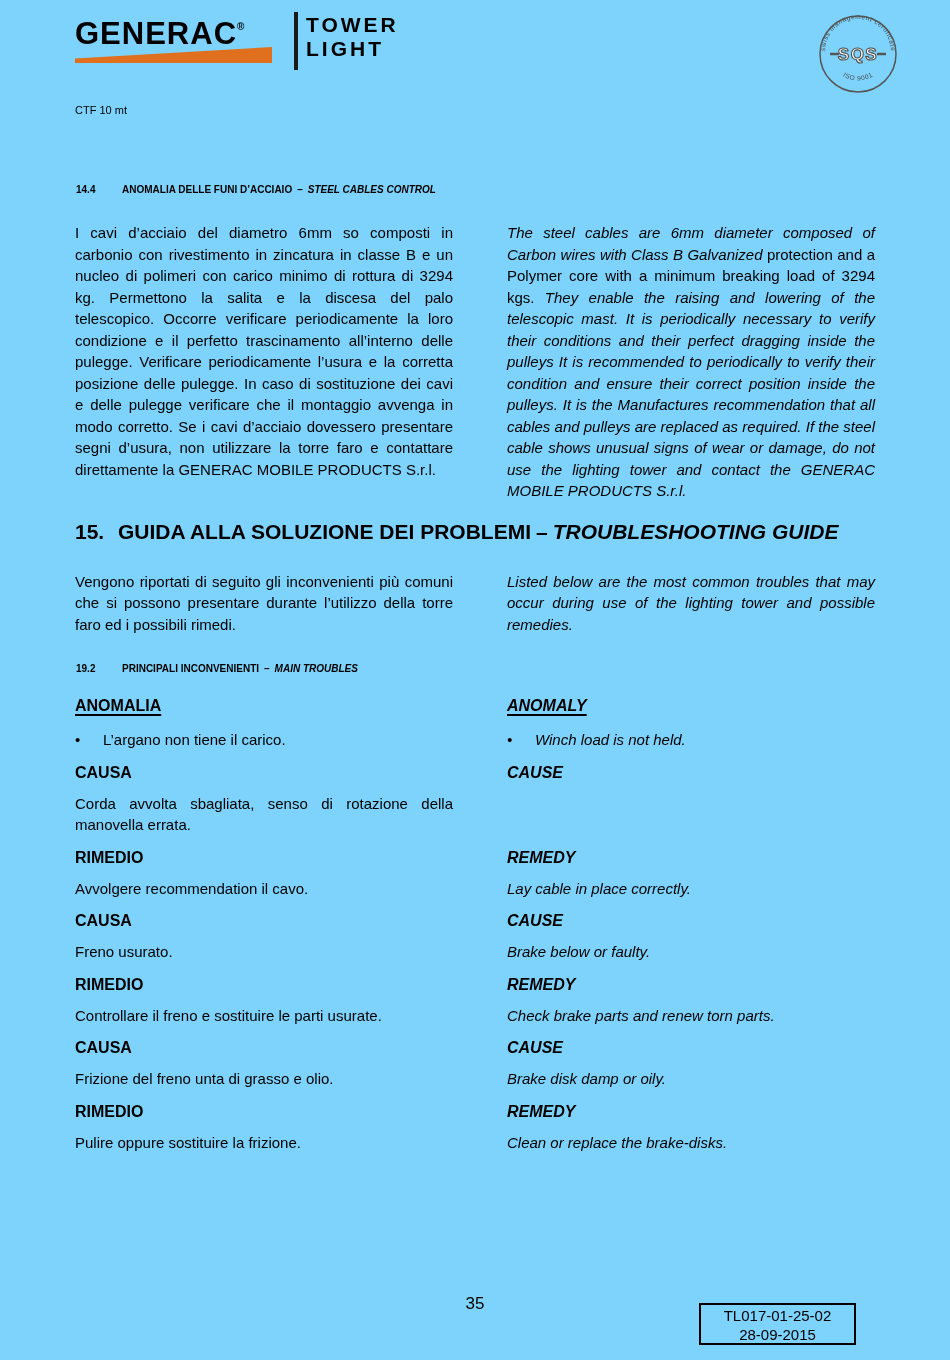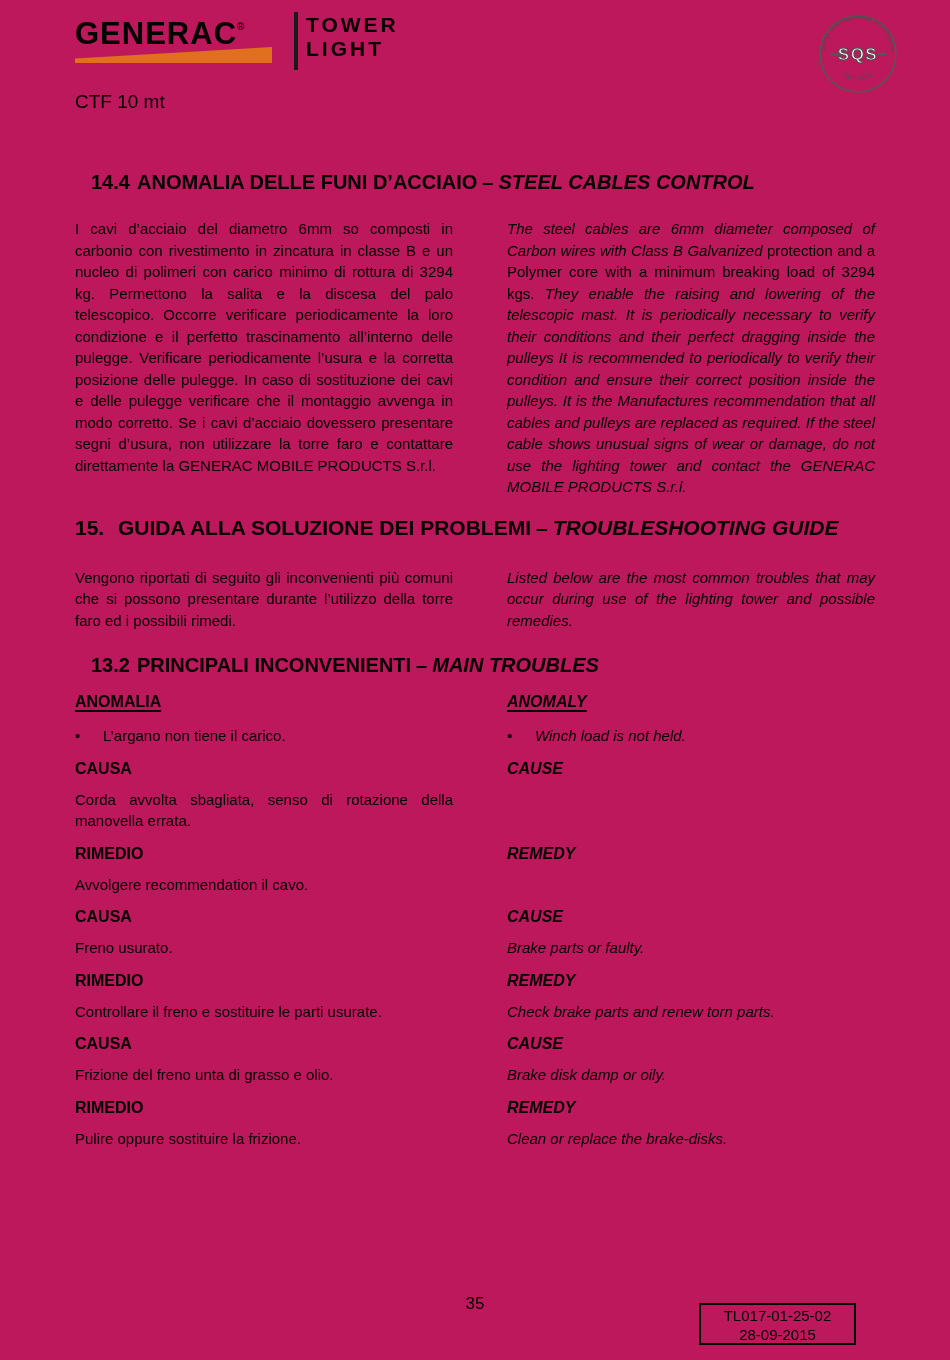--- a/index.html
+++ b/index.html
@@ -1,34 +1,34 @@
 <!DOCTYPE html>
 <html><head>
 <meta charset="utf-8">
 <style>
   html,body{margin:0;padding:0;background:#ffffff;}
   body{width:950px;height:1360px;font-family:"Liberation Sans","DejaVu Sans",sans-serif;color:#000;}
-  .page{position:relative;width:950px;height:1360px;box-sizing:border-box;padding:16px 75px 0 75px;overflow:hidden;background:#be185d;}
+  .page{position:relative;width:950px;height:1360px;box-sizing:border-box;padding:24px 75px 0 75px;overflow:hidden;background:#7dd3fc;}
 
   
   .logo{position:absolute;left:75px;top:10px;width:380px;height:68px;}
   .brand{position:absolute;left:0;top:0;font-size:31px;font-weight:bold;letter-spacing:1px;line-height:34px;white-space:nowrap;}
   .reg{font-size:10px;vertical-align:14px;font-weight:bold;}
   .wedge{position:absolute;left:0;top:37px;width:197px;height:16px;background:#E0701E;clip-path:polygon(0 72%,100% 0,100% 100%,0 100%);}
   .lg-divider{position:absolute;left:219px;top:2px;width:4px;height:58px;background:#1a1a1a;}
   .pline{position:absolute;left:231px;top:3px;font-size:21px;font-weight:bold;letter-spacing:3px;line-height:24px;}
 
   .seal{position:absolute;left:816px;top:12px;}
   .seal-arc{font-size:6.5px;fill:#4a4a4a;letter-spacing:.6px;}
   .seal-center{font-size:17px;font-weight:bold;letter-spacing:1.5px;fill:#ffffff;stroke:#4c4c4c;stroke-width:1.1px;font-family:"Liberation Sans",sans-serif;}
 
-  .model{margin-top:78px;font-size:19px;line-height:16px;}
+  .model{margin-top:78px;font-size:11px;line-height:16px;}
 
   
-  .h2{display:flex;font-size:20px;font-weight:bold;line-height:20px;margin:16px;}
+  .h2{display:flex;font-size:10px;font-weight:bold;line-height:20px;margin:1px;}
   .h2 .hnum{flex:0 0 46px;}
   .h1{font-size:21px;font-weight:bold;line-height:27px;margin:0;width:790px;padding-left:43px;text-indent:-43px;}
   .h1 .hnum{display:inline-block;width:43px;text-indent:0;}
   .bi{font-style:italic;}
   .sep{padding:0 5px;}
   #h14{margin-top:62px;}
   #h15{margin-top:16px;}
   #h151{margin-top:24px;}
 
   
@@ -90,21 +90,21 @@
   </div>
 
   <h1 class="h1" id="h15"><span class="hnum">15.</span><span>GUIDA ALLA SOLUZIONE DEI PROBLEMI</span><span class="sep">–</span><span class="bi">TROUBLESHOOTING GUIDE</span></h1>
 
   <div class="row" id="intro">
     <p class="txt just">Vengono riportati di seguito gli inconvenienti più comuni che si possono presentare durante l’utilizzo della torre faro ed i possibili rimedi.</p>
     <p class="txt just en">Listed below are the most common troubles that may occur during use of the lighting tower and possible remedies.</p>
   </div>
 
   <h2 class="h2" id="h151">
-    <span class="hnum">13.2</span>
+    <span class="hnum">19.2</span>
     <span><span>PRINCIPALI INCONVENIENTI</span><span class="sep">–</span><span class="bi">MAIN TROUBLES</span></span>
   </h2>
 
   <div class="row" id="anrow">
     <div class="lbl" style="margin-top:0"><span class="ul">ANOMALIA</span></div>
     <div class="lbl en" style="margin-top:0"><span class="ul">ANOMALY</span></div>
   </div>
 
   <div class="row">
     <div class="brow">
@@ -124,31 +124,32 @@
     </div>
     <div class="row">
       <p class="txt just">Corda avvolta sbagliata, senso di rotazione della manovella errata.</p>
     </div>
     <div class="row">
       <div class="lbl">RIMEDIO</div>
       <div class="lbl en">REMEDY</div>
     </div>
     <div class="row">
       <p class="txt just">Avvolgere recommendation il cavo.</p>
+      <p class="txt just en">Lay cable in place correctly.</p>
     </div>
   </section>
 
   <section>
     <div class="row">
       <div class="lbl">CAUSA</div>
       <div class="lbl en">CAUSE</div>
     </div>
     <div class="row">
       <p class="txt just">Freno usurato.</p>
-      <p class="txt just en">Brake parts or faulty.</p>
+      <p class="txt just en">Brake below or faulty.</p>
     </div>
     <div class="row">
       <div class="lbl">RIMEDIO</div>
       <div class="lbl en">REMEDY</div>
     </div>
     <div class="row">
       <p class="txt just">Controllare il freno e sostituire le parti usurate.</p>
       <p class="txt just en">Check brake parts and renew torn parts.</p>
     </div>
   </section>

